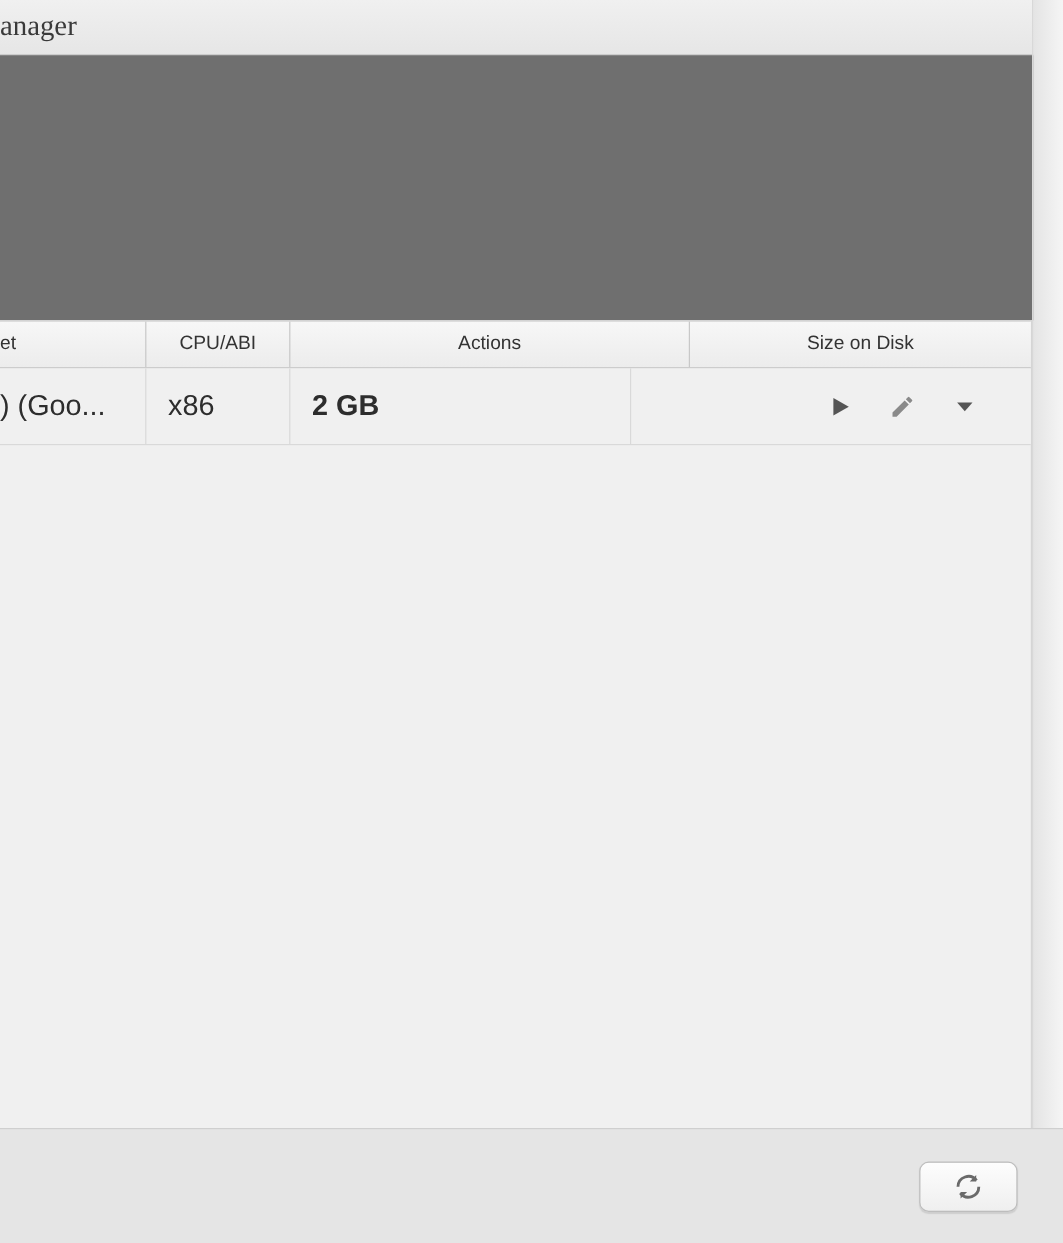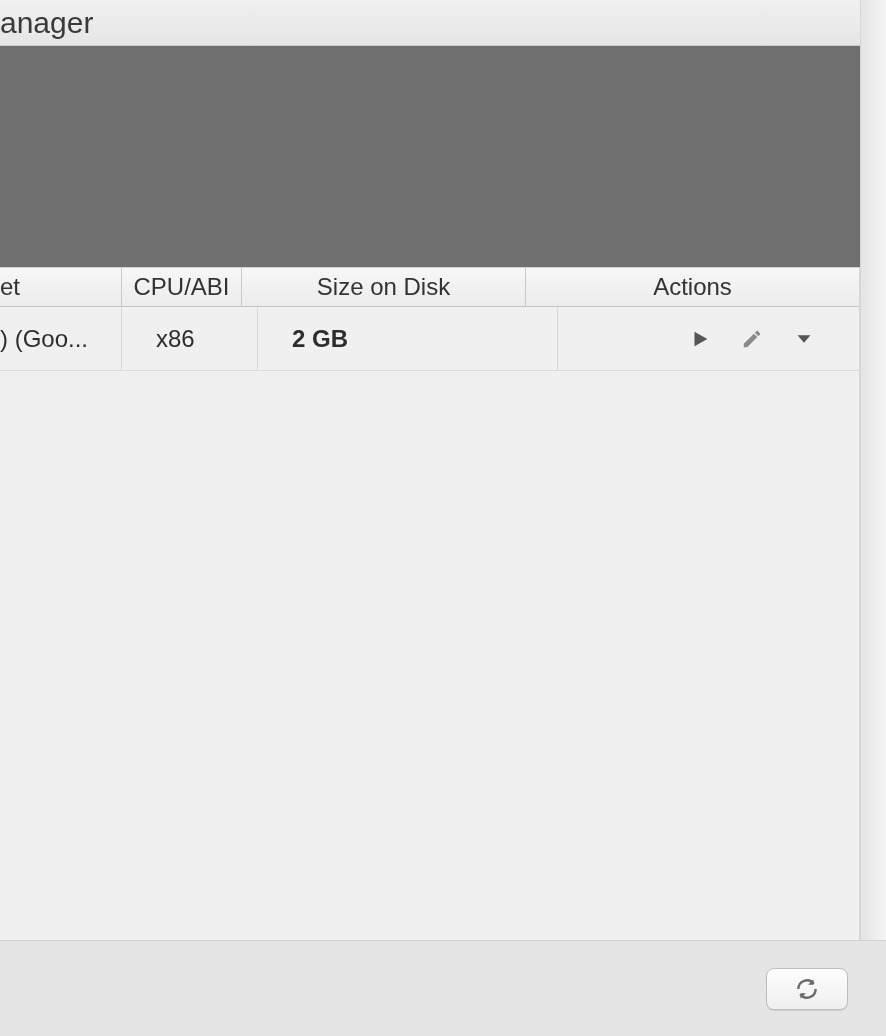--- a/index.html
+++ b/index.html
@@ -11,22 +11,23 @@
       overflow: hidden;
       position: relative;
     }
     .titlebar {
       height: 46px;
       background: linear-gradient(to bottom, #f0f0f0, #e6e6e6);
       border-bottom: 1px solid #cccccc;
       display: flex;
       align-items: center;
       padding-left: 0;
-      font-size: 30px;
+      font-size: 24px;
       color: #3a3a3a;
+      font-family: Liberation Serif, serif;
     }
     .dark-band {
       height: 221px;
       background: #6f6f6f;
     }
     .table-wrap {
       position: relative;
       margin: 0;
       background: #f0f0f0;
       border-right: 1px solid #d5d5d5;
@@ -37,38 +38,37 @@
       display: flex;
       height: 40px;
       background: linear-gradient(to bottom, #f7f7f7, #ececec);
       border-top: 1px solid #d0d0d0;
       border-bottom: 1px solid #c4c4c4;
     }
     .th {
       display: flex;
       align-items: center;
       justify-content: center;
-      font-size: 24px;
+      font-size: 16px;
       color: #333333;
       border-right: 1px solid #c8c8c8;
       position: relative;
       white-space: nowrap;
       overflow: hidden;
     }
     .th:last-child { border-right: none; }
     .th-target { width: 122px; justify-content: flex-start; padding-left: 0;}
     .th-cpu    { width: 120px; }
     .th-size   { width: 284px; }
     .th-actions{ flex: 1; }
     .trow {
       display: flex;
       height: 64px;
       border-bottom: 1px solid #d9d9d9;
       background: #f0f0f0;
-      gap: 16px;
     }
     .td {
       display: flex;
       align-items: center;
       font-size: 24px;
       color: #2d2d2d;
       border-right: 1px solid #d9d9d9;
       padding: 0 14px;
       white-space: nowrap;
       overflow: hidden;
@@ -121,25 +121,25 @@
 <div class="dark-band"></div>
 
 <div class="table-wrap">
   <div class="thead">
     <div class="th th-target">
       <span>et</span>
     </div>
     <div class="th th-cpu">
       <span>CPU/ABI</span>
     </div>
+    <div class="th th-actions">
+      <span>Actions</span>
+    </div>
     <div class="th th-size">
       <span>Size on Disk</span>
-    </div>
-    <div class="th th-actions">
-      <span>Actions</span>
     </div>
   </div>
 
   <div class="trow">
     <div class="td td-target">
       <span>) (Goo...</span>
     </div>
     <div class="td td-cpu">
       <span>x86</span>
     </div>

